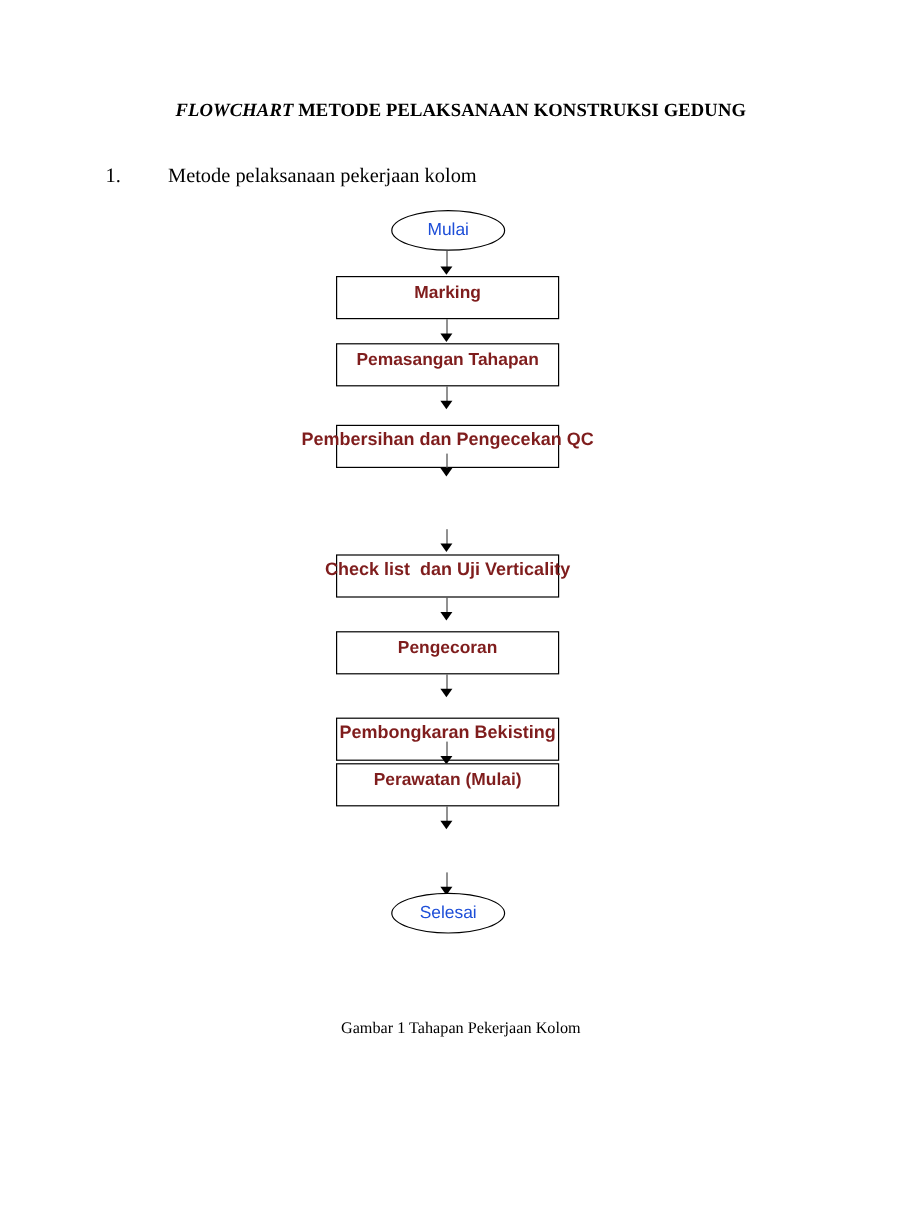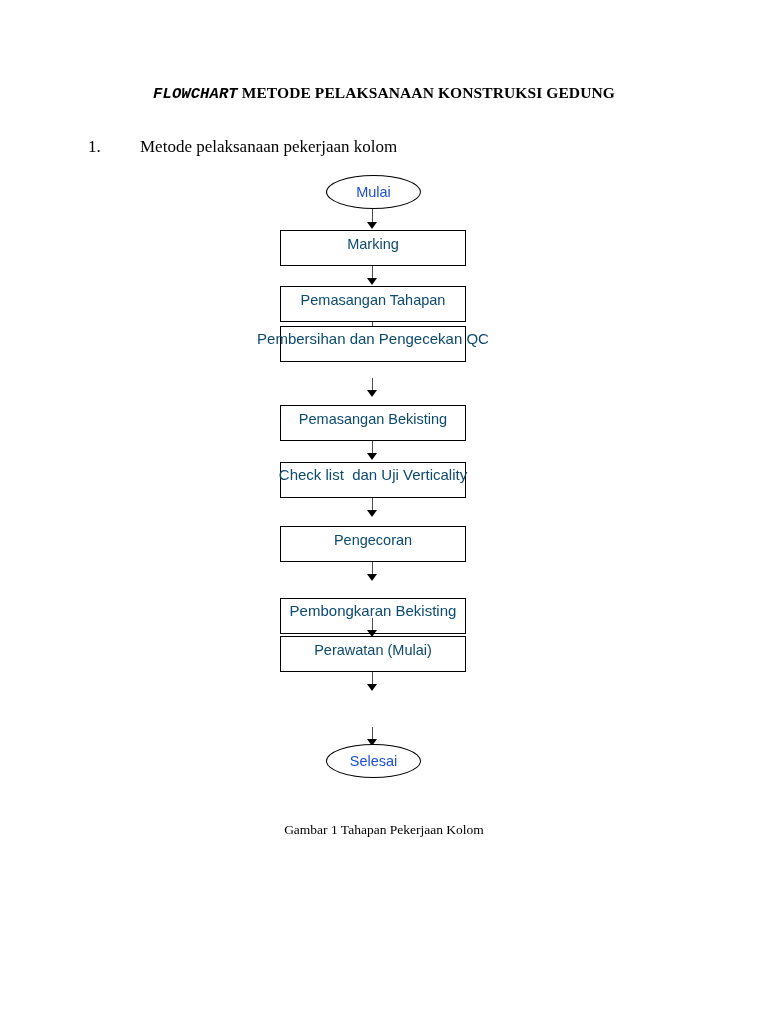--- a/index.html
+++ b/index.html
@@ -32,21 +32,20 @@
     text-align: center;
     font-family: "Liberation Serif", serif;
     font-size: 15.5px;
     font-weight: bold;
     letter-spacing: 0.1px;
     white-space: nowrap;
   }
   .doc-title .em {
     font-style: italic;
     font-weight: bold;
-    font-family: Liberation Mono, monospace;
   }
 
   
   .list-row {
     position: absolute;
     left: 88px;
     top: 138px;
     width: 600px;
     font-family: "Liberation Serif", serif;
     font-size: 17px;
@@ -86,23 +85,24 @@
 
   
   .box-label {
     position: absolute;
     left: 50%;
     transform: translateX(-50%);
     top: 4px;
     font-family: "Liberation Sans", sans-serif;
     font-size: 14.5px;
     line-height: 19px;
-    color: #0c4a6e;
+    color: #7f1d1d;
     white-space: pre;
     background: transparent;
+    font-weight: bold;
   }
   .box-label.wide {
     font-size: 15px;
   }
 
   
   .ellipse {
     left: 326px;
     width: 95px;
     height: 34px;
@@ -137,21 +137,21 @@
     border-left: 5px solid transparent;
     border-right: 5px solid transparent;
     border-top: 7px solid #000000;
   }
 
   
   .caption {
     position: absolute;
     left: 0;
     right: 0;
-    top: 821px;
+    top: 848px;
     text-align: center;
     font-family: "Liberation Serif", serif;
     font-size: 13.5px;
     line-height: 18px;
     white-space: nowrap;
   }
 </style>
 </head>
 <body>
 
@@ -174,29 +174,26 @@
     </div>
     <div class="connector" style="top:266px; height:14px;"></div>
     <div class="arrowhead" style="top:278px;"></div>
 
     <div class="node box" style="top:286px;">
       <span class="box-label">Pemasangan Tahapan</span>
     </div>
     <div class="connector" style="top:322px; height:14px;"></div>
     <div class="arrowhead" style="top:334px;"></div>
 
-    <div class="node box" style="top:326px;">
+    <div class="node box" style="top:354px;">
       <span class="box-label wide" style="top:2px;">Pembersihan dan Pengecekan QC</span>
     </div>
     <div class="connector" style="top:378px; height:14px;"></div>
     <div class="arrowhead" style="top:390px;"></div>
 
-    <div class="node box" style="top:405px;">
-      <span class="box-label">Pemasangan Bekisting</span>
-    </div>
     <div class="connector" style="top:441px; height:14px;"></div>
     <div class="arrowhead" style="top:453px;"></div>
 
     <div class="node box" style="top:462px;">
       <span class="box-label wide" style="top:2px;">Check list  dan Uji Verticality</span>
     </div>
     <div class="connector" style="top:498px; height:14px;"></div>
     <div class="arrowhead" style="top:510px;"></div>
 
     <div class="node box" style="top:526px;">

